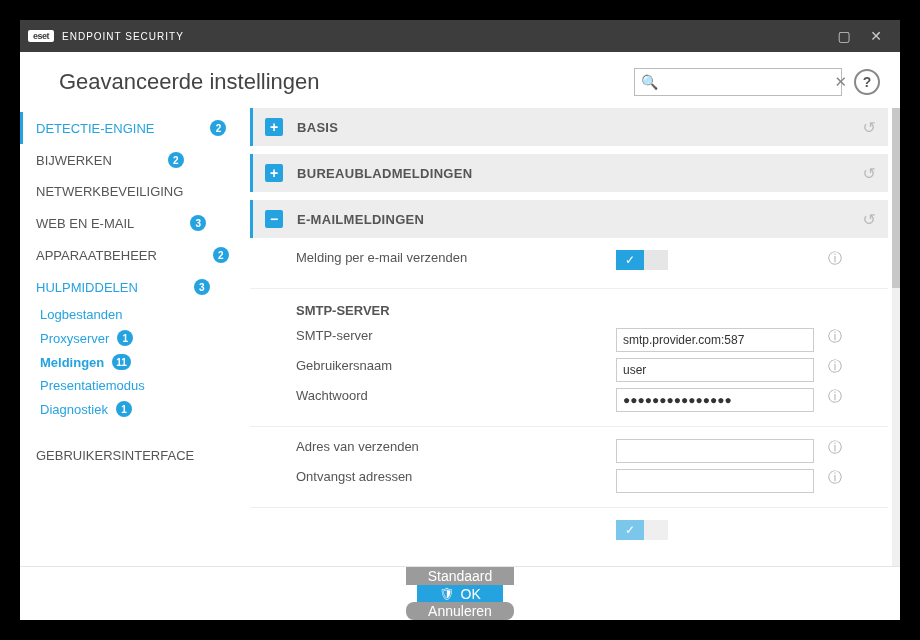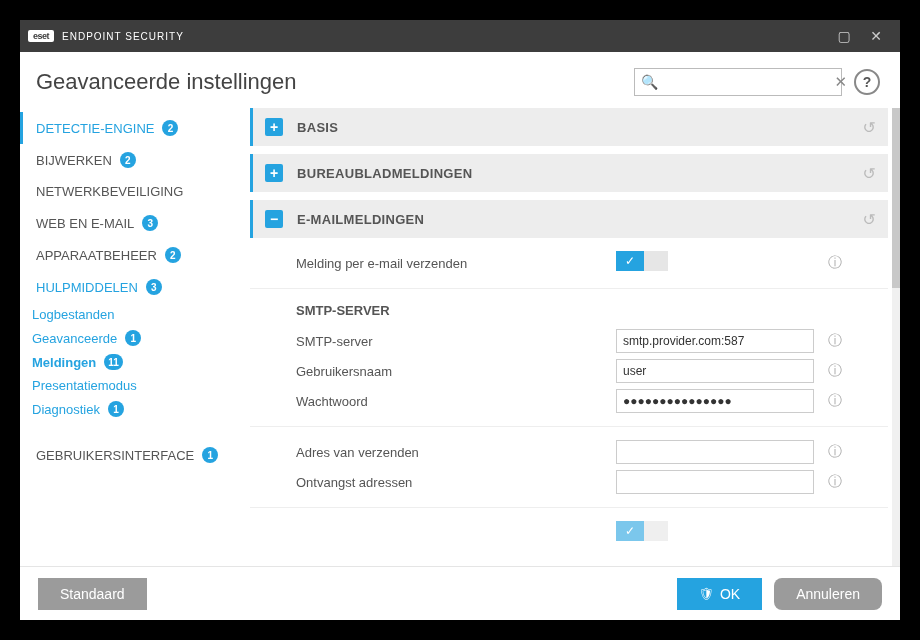--- a/index.html
+++ b/index.html
@@ -3,53 +3,53 @@
 <meta charset="utf-8">
 <style>
   * { box-sizing: border-box; margin: 0; padding: 0; font-family: "Segoe UI", Tahoma, sans-serif; }
   body { background: #000; width: 920px; height: 640px; overflow: hidden; }
   .window { position: absolute; left: 20px; top: 20px; width: 880px; height: 600px; background: #fff; display: flex; flex-direction: column; }
   .titlebar { height: 32px; background: #3d3d3d; color: #fff; display: flex; align-items: center; padding: 0 8px; }
   .logo-badge { background: #fff; color: #3d3d3d; font-size: 9px; font-weight: 700; padding: 1px 5px; border-radius: 2px; letter-spacing: -0.5px; }
   .logo-text { font-size: 10px; font-weight: 300; letter-spacing: 1px; margin-left: 8px; }
   .titlebar-spacer { flex: 1; }
   .tb-btn { width: 32px; height: 32px; display: flex; align-items: center; justify-content: center; color: #ccc; font-size: 14px; cursor: pointer; }
-  .header { display: flex; align-items: center; padding: 16px 20px 12px 16px; }
+  .header { display: flex; align-items: center; padding: 16px 20px 12px 16px; margin-left: 23px; }
   .header-title { font-size: 22px; color: #444; font-weight: 400; flex: 1; }
   .search-box { width: 208px; height: 28px; border: 1px solid #bbb; display: flex; align-items: center; padding: 0 6px; }
   .search-box input { flex: 1; border: none; outline: none; font-size: 13px; }
   .search-box .si { color: #888; font-size: 14px; }
   .search-box .clr { color: #888; font-size: 15px; cursor: pointer; }
   .help-btn { width: 26px; height: 26px; border: 2px solid #888; border-radius: 50%; display: flex; align-items: center; justify-content: center; font-size: 14px; font-weight: 700; color: #555; margin-left: 12px; cursor: pointer; }
   .body { flex: 1; display: flex; overflow: hidden; }
   .sidebar { width: 230px; padding: 4px 0 0 0; overflow-y: auto; font-size: 13px; }
-  .side-item { display: flex; align-items: center; padding: 8px 16px 8px 16px; color: #555; cursor: pointer; position: relative; }
+  .side-item { display: flex; align-items: center; padding: 8px 16px 8px 16px; color: #555; cursor: pointer; position: relative; gap: 48px; }
   .side-item.active-group { border-left: 3px solid #25a3e0; padding-left: 13px; color: #25a3e0; }
-  .side-sub { display: flex; align-items: center; padding: 4px 12px 4px 12px; color: #25a3e0; cursor: pointer; font-size: 13px; }
+  .side-sub { display: flex; align-items: center; padding: 4px 12px 4px 20px; color: #25a3e0; cursor: pointer; font-size: 13px; }
   .side-sub.selected { font-weight: 700; }
   .badge { display: inline-flex; min-width: 16px; height: 16px; background: #25a3e0; color: #fff; border-radius: 8px; font-size: 10px; font-weight: 700; align-items: center; justify-content: center; margin-left: 8px; padding: 0 4px; }
   .content { flex: 1; position: relative; overflow: hidden; }
   .content-scroll { position: absolute; inset: 0 8px 0 0; overflow-y: auto; padding-right: 4px; }
   .scrollbar-fake { position: absolute; right: 0; top: 0; width: 8px; height: 100%; background: #f0f0f0; }
   .scrollbar-thumb { position: absolute; right: 0; top: 0; width: 8px; height: 180px; background: #c8c8c8; }
   .section { margin-bottom: 8px; }
   .section-hdr { background: #ededed; border-left: 3px solid #25a3e0; height: 38px; display: flex; align-items: center; padding: 0 12px; cursor: pointer; }
   .exp-icon { width: 18px; height: 18px; background: #25a3e0; color: #fff; display: flex; align-items: center; justify-content: center; font-size: 14px; font-weight: 700; margin-right: 14px; border-radius: 2px; }
   .section-title { font-size: 13px; font-weight: 700; color: #555; flex: 1; letter-spacing: 0.3px; }
   .revert { color: #bbb; font-size: 16px; }
   .section-body { padding: 10px 14px 10px 46px; }
-  .row { display: flex; align-items: center; min-height: 30px; padding: 2px 0; }
+  .row { display: flex; align-items: flex-start; min-height: 30px; padding: 2px 0; }
   .row-label { flex: 0 0 320px; font-size: 13px; color: #555; }
   .row-control { flex: 0 0 200px; }
   .row-info { width: 26px; text-align: right; color: #aaa; font-size: 14px; }
   .subhead { font-size: 13px; font-weight: 700; color: #555; margin: 14px 0 8px -0px; }
   .toggle { width: 52px; height: 20px; background: #e6e6e6; position: relative; display: inline-block; cursor: pointer; }
   .toggle .on { position: absolute; left: 0; top: 0; width: 28px; height: 20px; background: #25a3e0; color: #fff; font-size: 12px; display: flex; align-items: center; justify-content: center; }
   input.txt { width: 198px; height: 24px; border: 1px solid #ccc; padding: 0 6px; font-size: 12px; color: #333; outline: none; }
-  .footer { height: 54px; border-top: 1px solid #e5e5e5; display: flex; align-items: center; padding: 0 18px; }
+  .footer { height: 54px; border-top: 1px solid #e5e5e5; display: flex; align-items: center; padding: 0 18px; flex-direction: column; }
   .btn { height: 32px; padding: 0 22px; font-size: 14px; color: #fff; border: none; cursor: pointer; display: inline-flex; align-items: center; justify-content: center; }
   .btn-default { background: #9b9b9b; }
   .btn-primary { background: #25a3e0; }
   .btn-cancel  { background: #9b9b9b; border-radius: 8px; }
   .footer-spacer { flex: 1; }
   .shield { margin-right: 6px; font-size: 12px; }
   .divider { height: 1px; background: #eee; margin: 10px -14px 10px -46px; }
 </style>
 </head>
 <body>
@@ -97,21 +97,21 @@
       </div>
       <div class="side-item" style="color:#25a3e0">
         <span>HULPMIDDELEN</span>
         <span class="badge">3</span>
       </div>
 
       <div class="side-sub">
         <span>Logbestanden</span>
       </div>
       <div class="side-sub">
-        <span>Geavanceerde</span>
+        <span>Proxyserver</span>
         <span class="badge">1</span>
       </div>
       <div class="side-sub selected">
         <span>Meldingen</span>
         <span class="badge">11</span>
       </div>
       <div class="side-sub">
         <span>Presentatiemodus</span>
       </div>
       <div class="side-sub">

